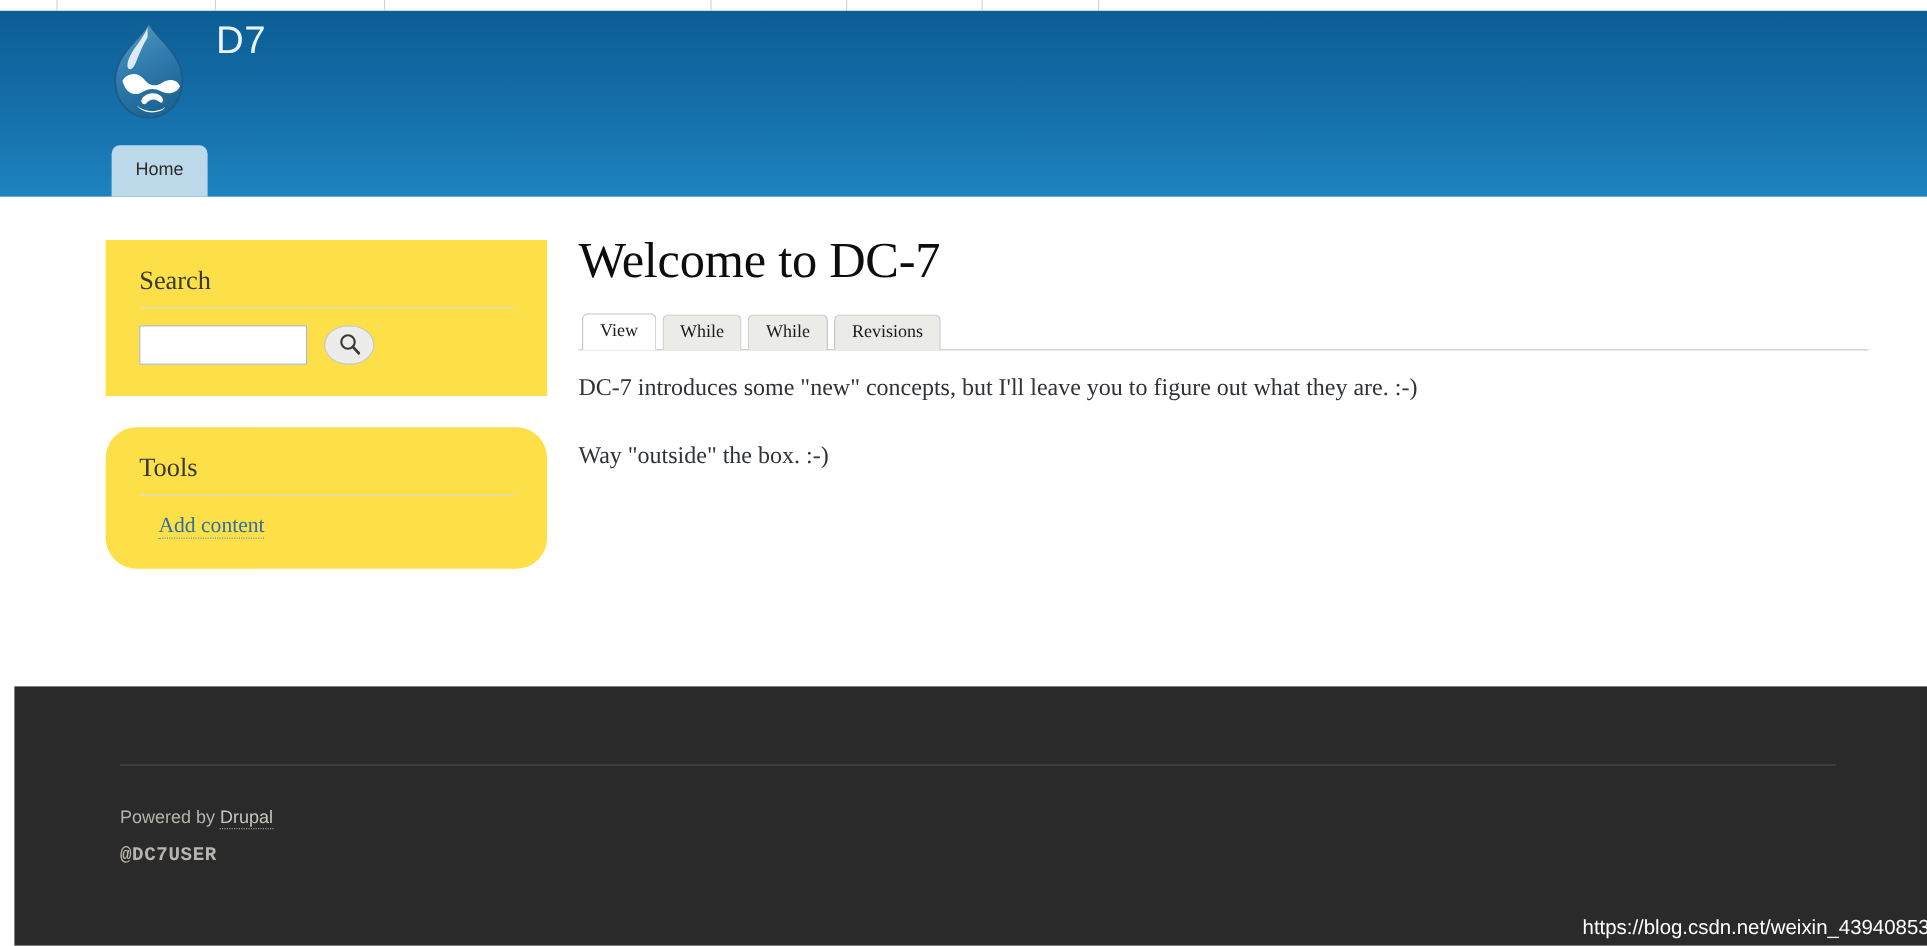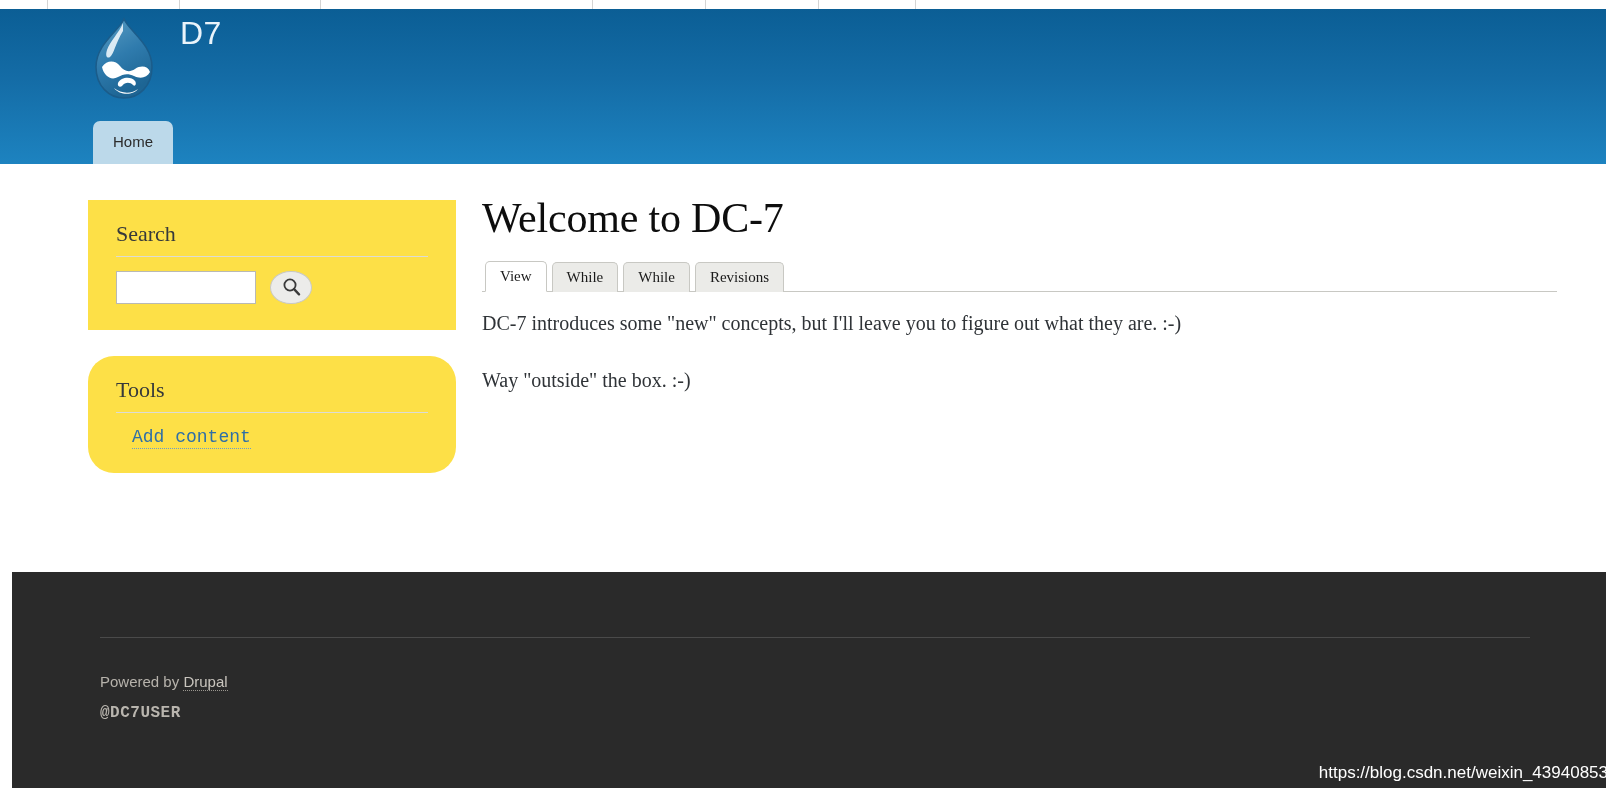--- a/index.html
+++ b/index.html
@@ -150,21 +150,21 @@
     justify-content: center;
   }
   .block-list {
     list-style: none;
     margin: 14px 0 0 0;
     padding: 0 0 0 16px;
   }
   .block-list li { margin: 0; }
   .tools-link {
     color: #2f6fa6;
-    font-family: Liberation Mono, monospace;
+    font-family: Liberation Serif, serif;
     font-size: 18px;
     text-decoration: none;
     border-bottom: 1px dotted #6b9dc7;
     padding-bottom: 1px;
   }
 
   
   .content {
     position: absolute;
     left: 482px;

